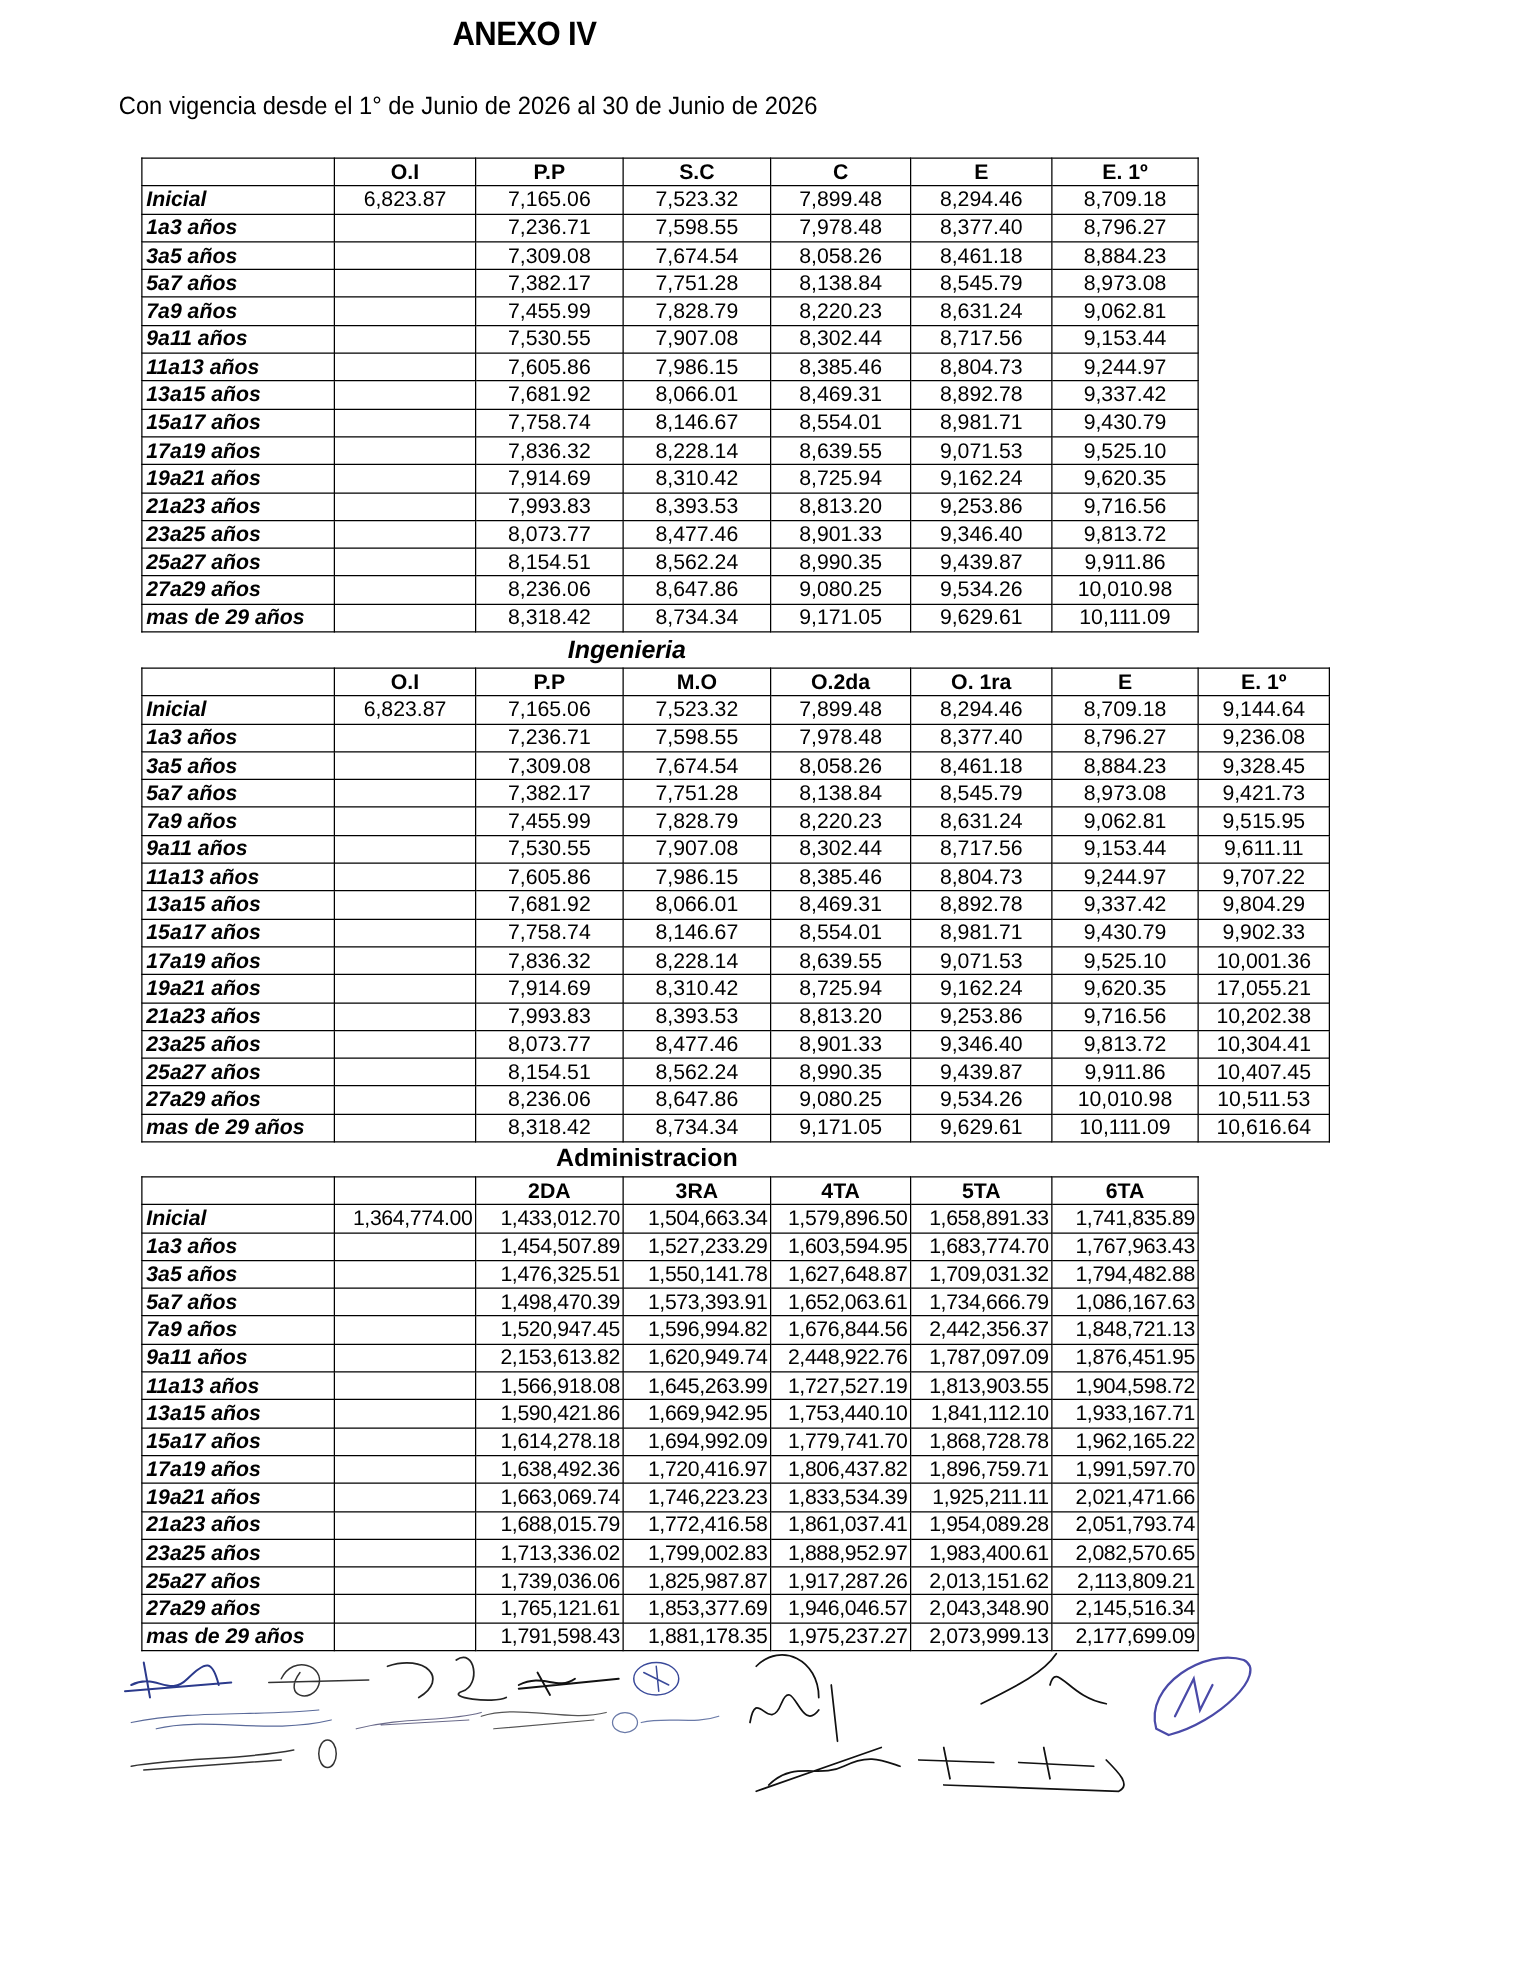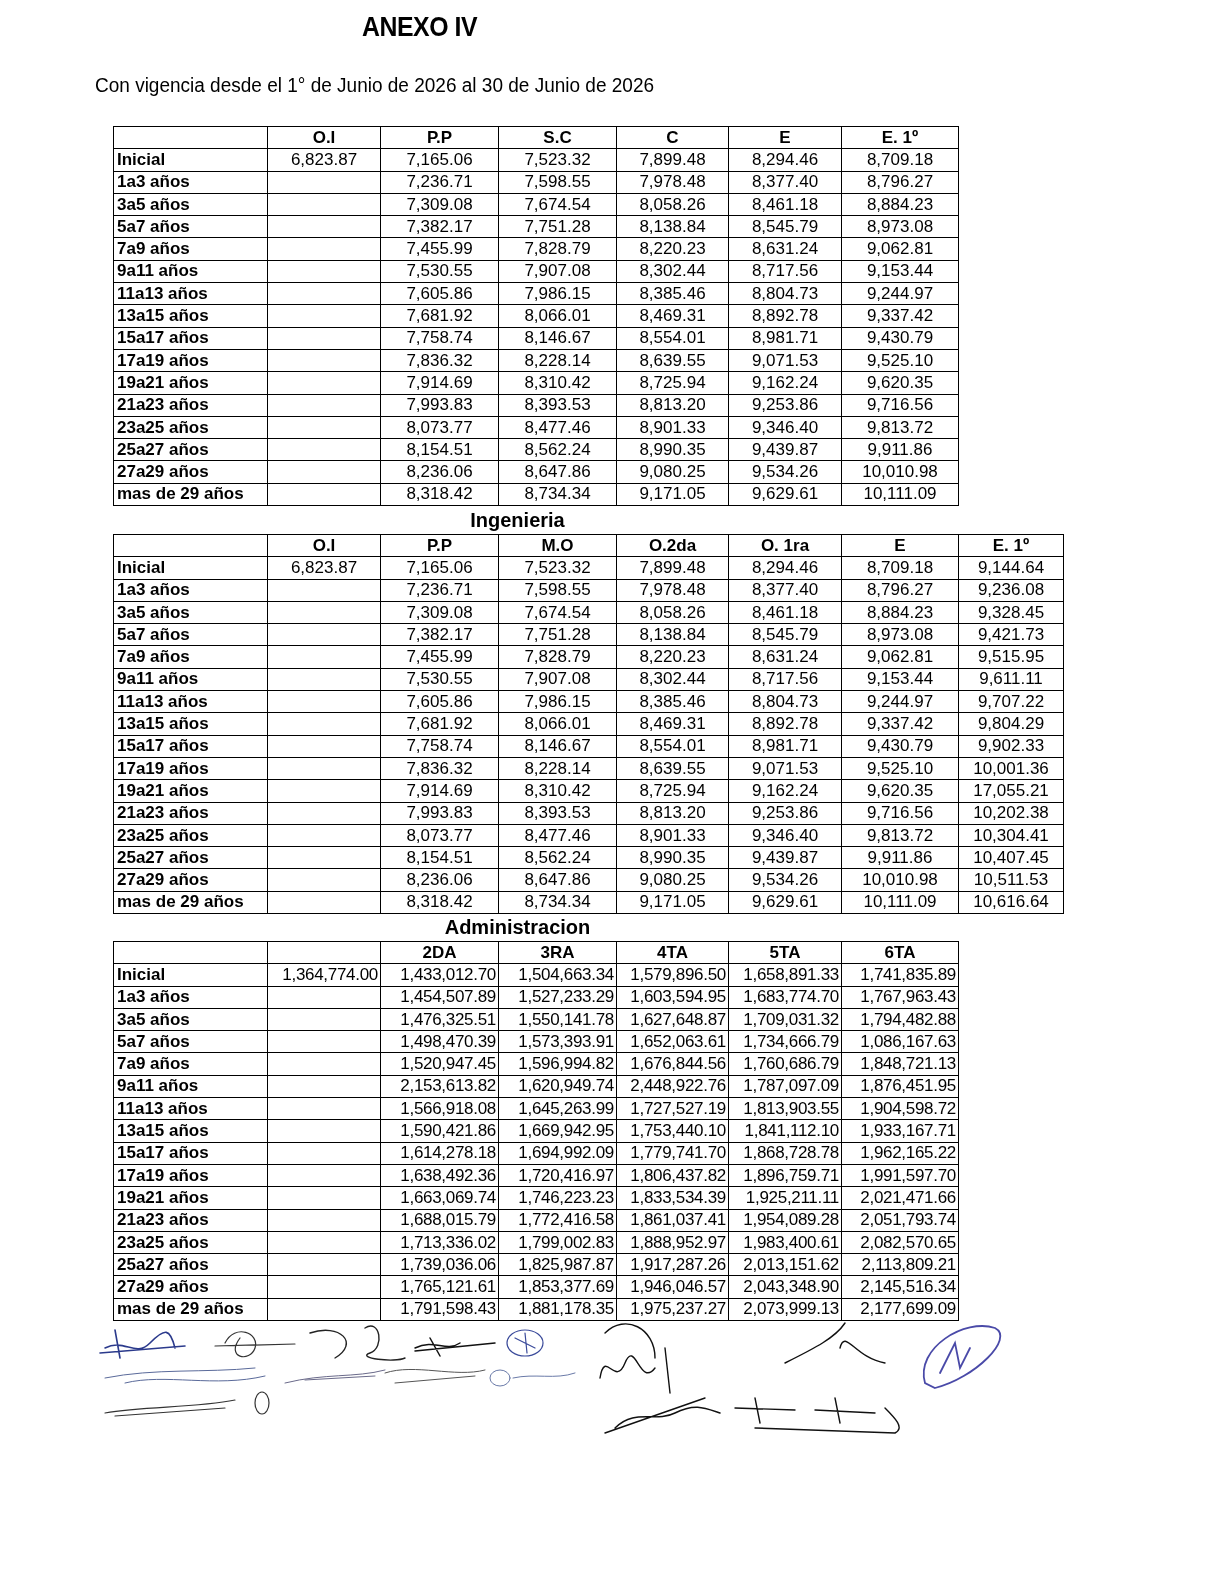--- a/index.html
+++ b/index.html
@@ -6,28 +6,28 @@
   body { width:1224px; height:1584px; position:relative; overflow:hidden;
          font-family:"Liberation Sans", sans-serif; color:#000; }
   .title { position:absolute; left:362px; top:12px; font-size:27px; font-weight:bold;
            letter-spacing:-0.5px; transform:scaleX(0.92); transform-origin:left top; }
   .subtitle { position:absolute; left:95px; top:74px; font-size:20px;
               transform:scaleX(0.95); transform-origin:left top; }
   table { position:absolute; border-collapse:collapse; table-layout:fixed;margin-left:23px; }
   td, th { border:1.5px solid #000; height:21.3px; padding:0 4px; font-size:17px;
            line-height:20px; white-space:nowrap; overflow:hidden; }
   th { font-weight:bold; text-align:center; }
-  td.lbl { font-weight:bold; text-align:left; padding-left:3px; }
+  td.lbl { font-weight:bold; text-align:left; padding-left:3px;font-style:italic; }
   td.num { text-align:center; }
   td.anum { text-align:right; padding-right:2px; letter-spacing:-0.3px; }
   .section-title { position:absolute; font-size:20px; font-weight:bold; text-align:center; }
   #t1 { left:90px; top:126px; }
   #t2 { left:90px; top:534px; }
   #t3 { left:90px; top:941px; }
-  #sec2 { left:90px; top:509px; width:855px; }
+  #sec2 { left:74px; top:509px; width:855px;font-style:italic; }
   #sec3 { left:90px; top:916px; width:855px; }
   .sigs { position:absolute; left:95px; top:1318px; width:920px; height:130px; }
   .sigs svg { width:100%; height:100%; }
 </style>
 </head>
 <body>
 
 <div class="title">ANEXO IV</div>
 <div class="subtitle">Con vigencia desde el 1° de Junio de 2026 al 30 de Junio de 2026</div>
 
@@ -446,21 +446,21 @@
         <td class="anum">1,652,063.61</td>
         <td class="anum">1,734,666.79</td>
         <td class="anum">1,086,167.63</td>
       </tr>
       <tr>
         <td class="lbl">7a9 años</td>
         <td class="anum"></td>
         <td class="anum">1,520,947.45</td>
         <td class="anum">1,596,994.82</td>
         <td class="anum">1,676,844.56</td>
-        <td class="anum">1,760,686.79</td>
+        <td class="anum">2,442,356.37</td>
         <td class="anum">1,848,721.13</td>
       </tr>
       <tr>
         <td class="lbl">9a11 años</td>
         <td class="anum"></td>
         <td class="anum">2,153,613.82</td>
         <td class="anum">1,620,949.74</td>
         <td class="anum">2,448,922.76</td>
         <td class="anum">1,787,097.09</td>
         <td class="anum">1,876,451.95</td>

